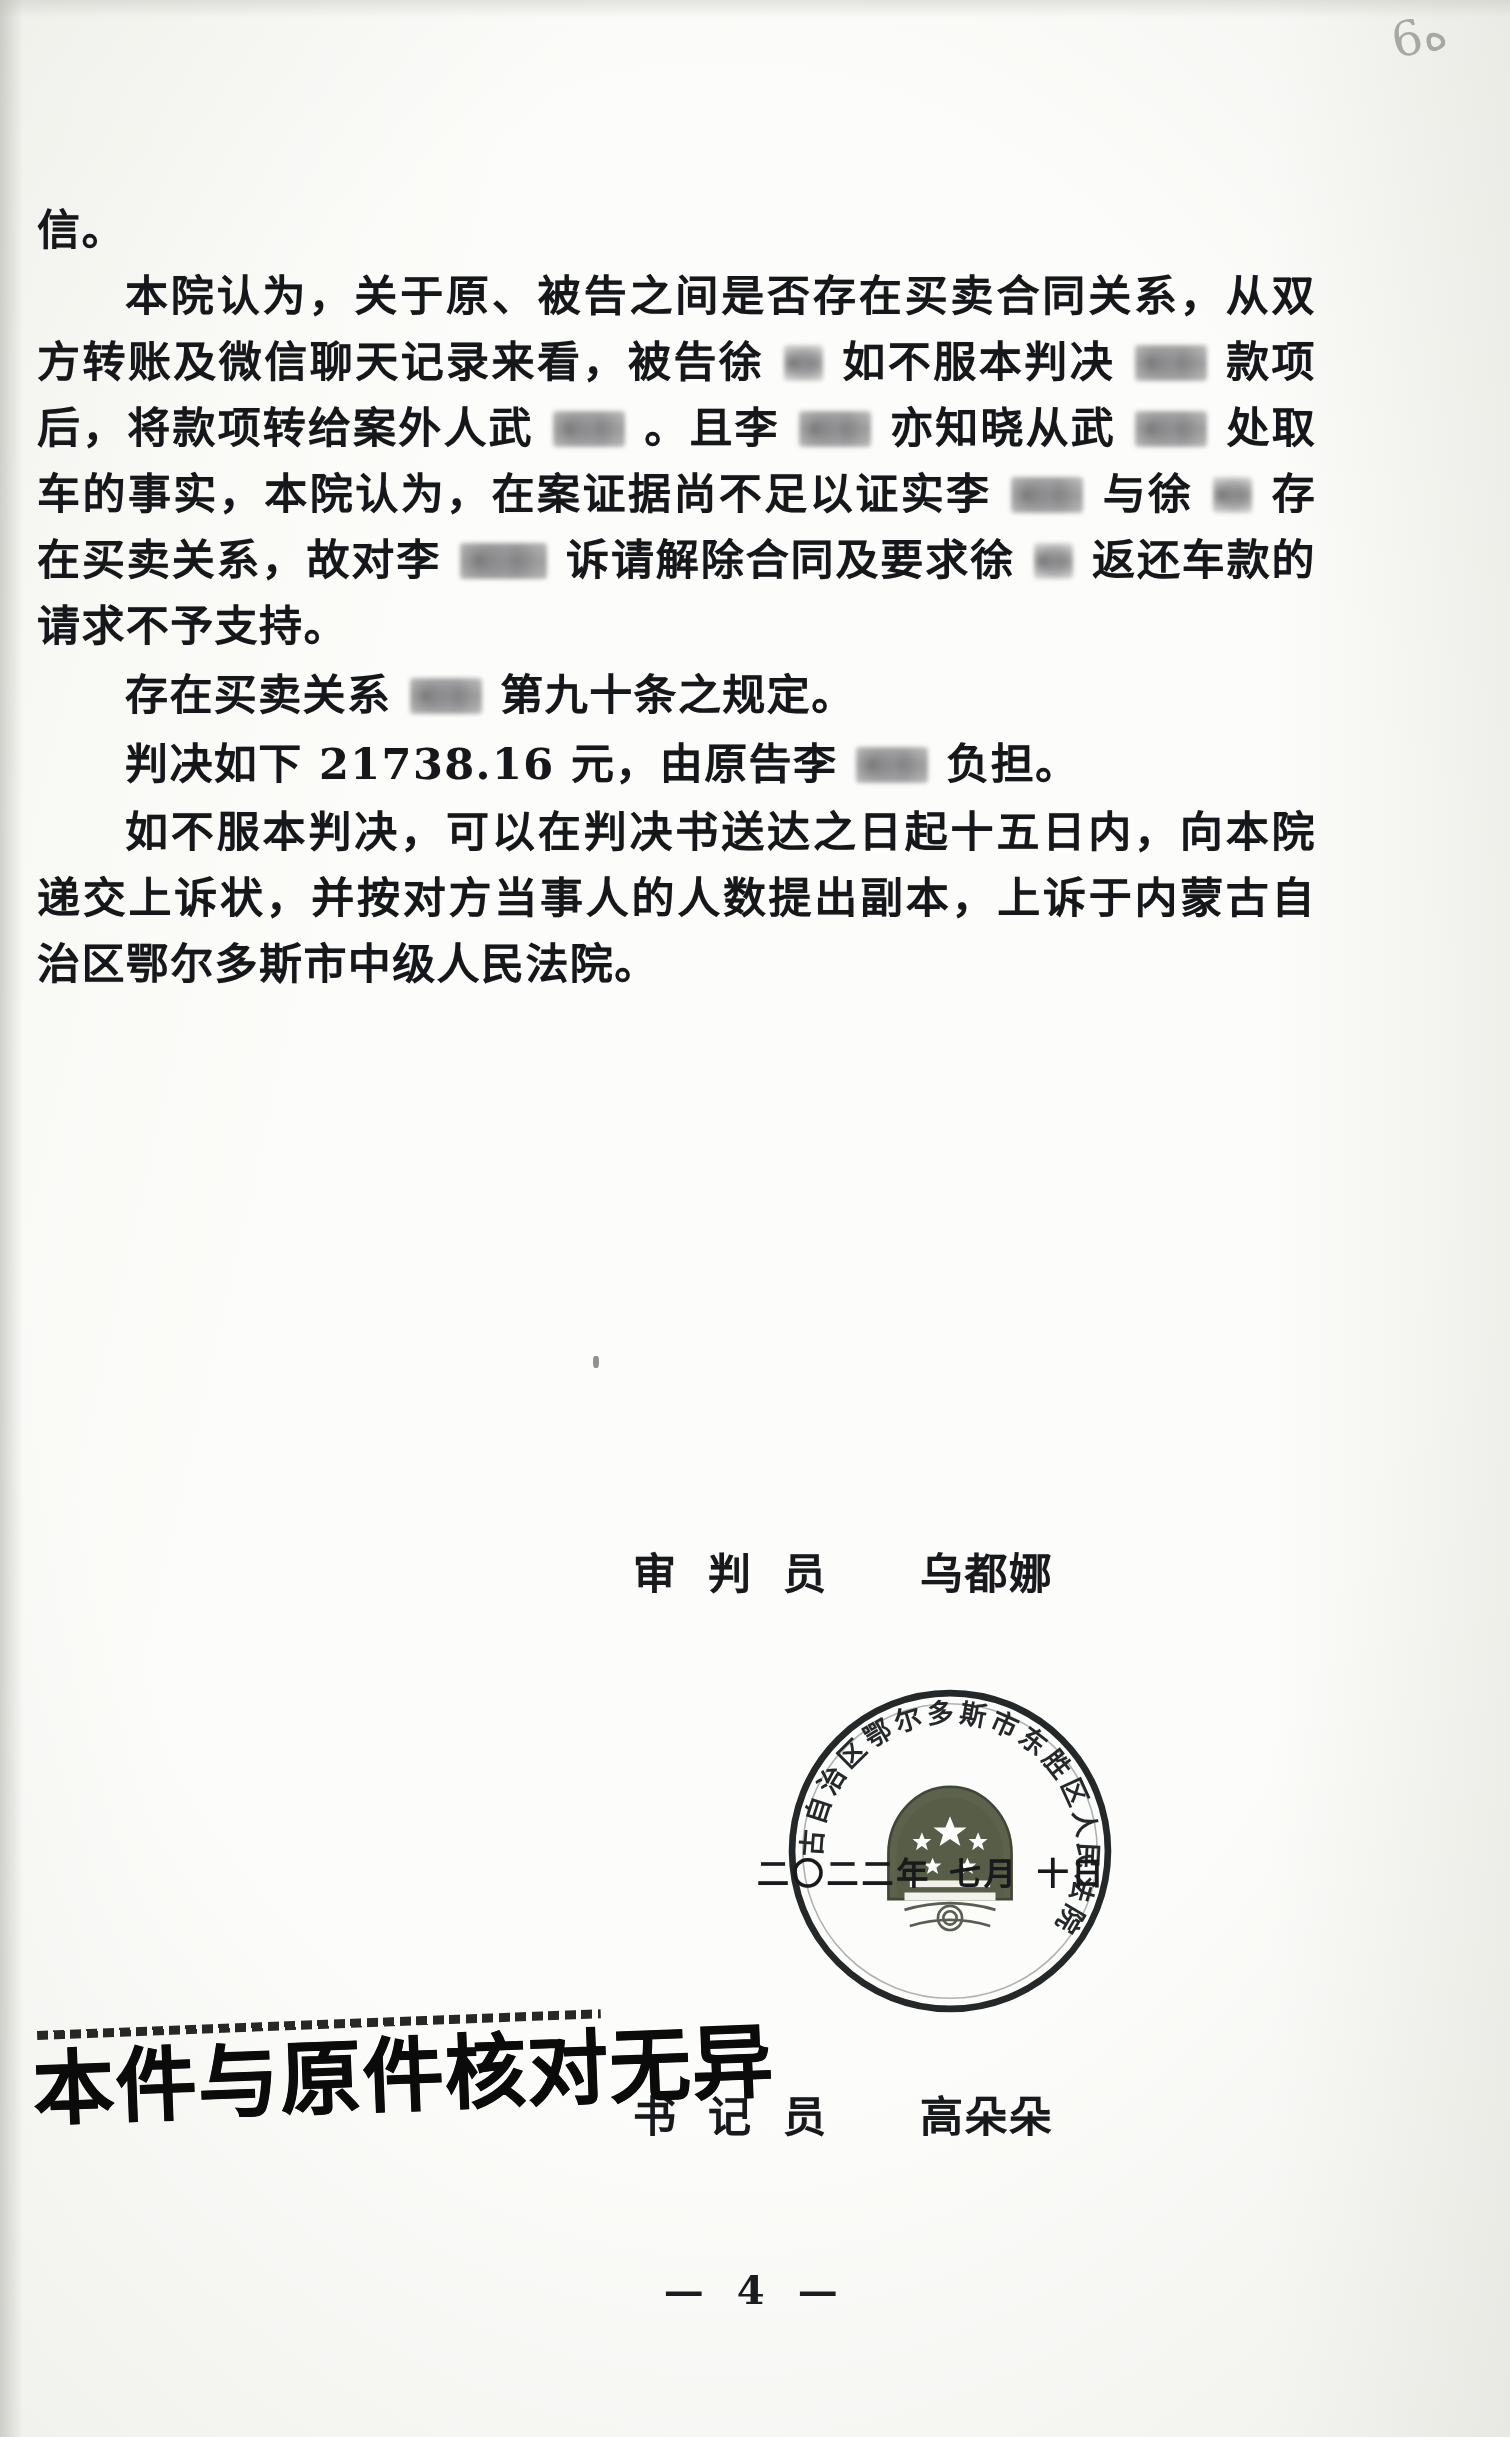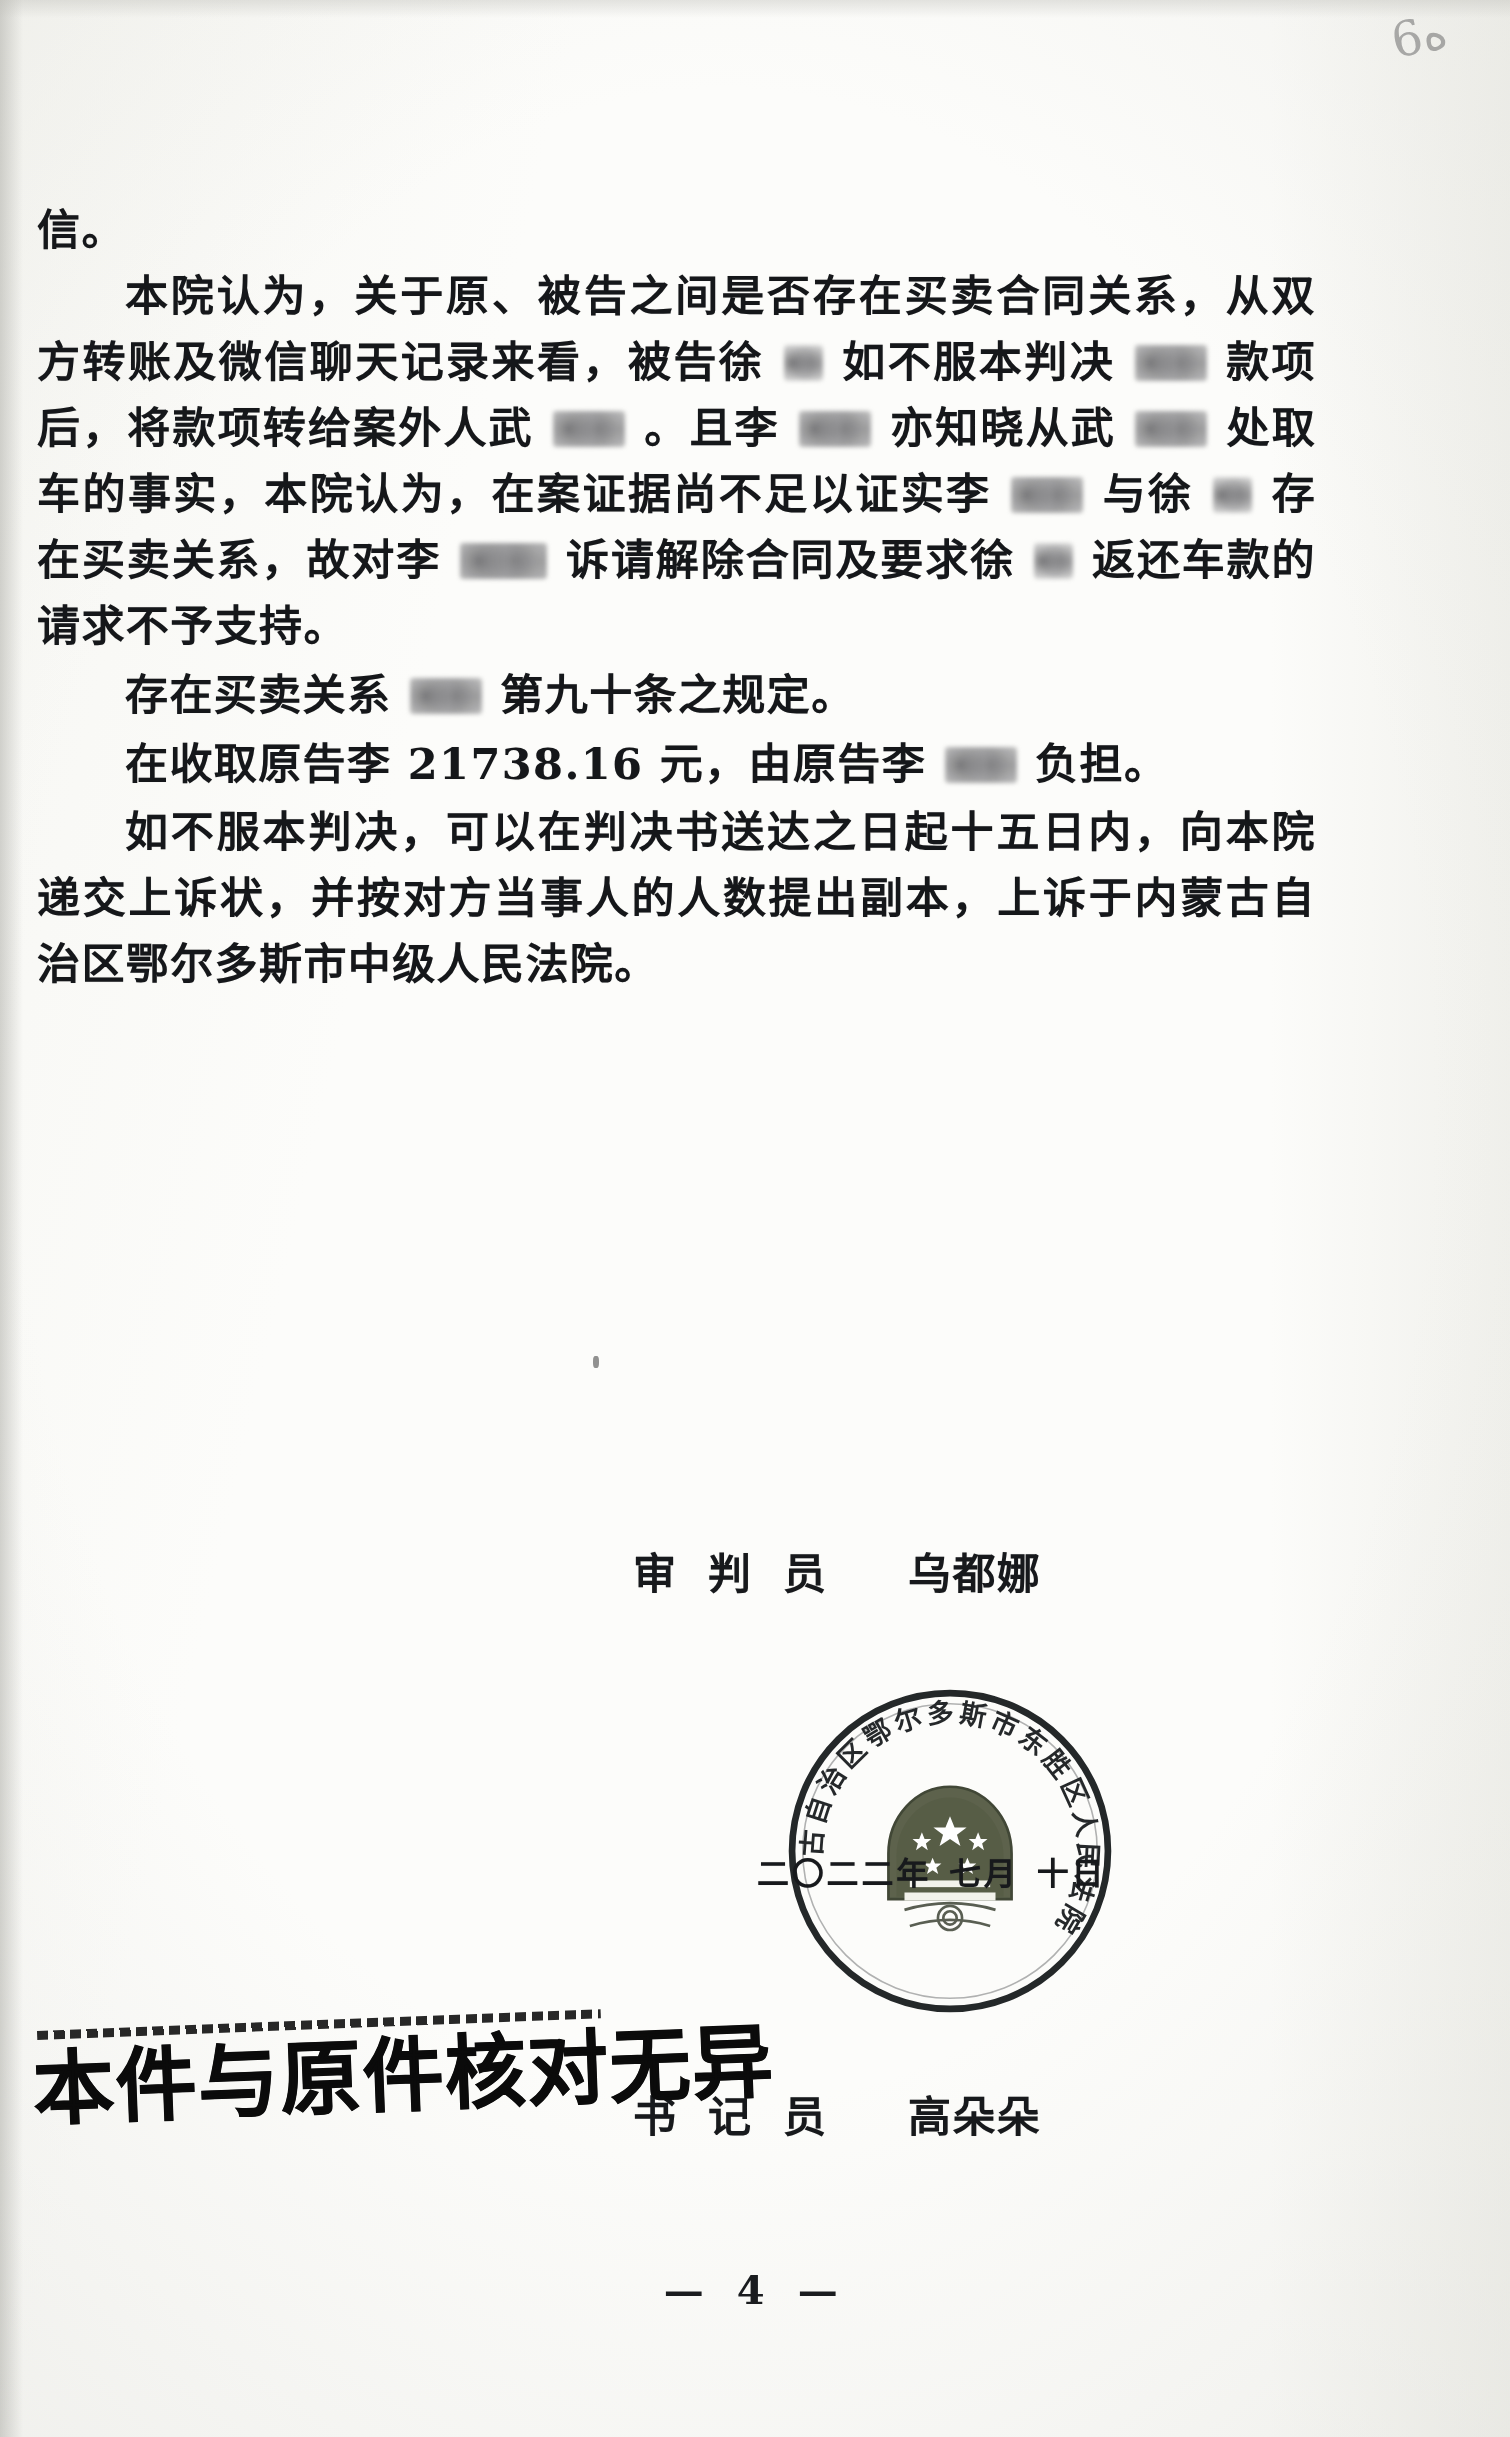--- a/index.html
+++ b/index.html
@@ -91,20 +91,21 @@
   }
   .sig-row {
     display: flex;
     align-items: center;
     font-size: 43px;
     line-height: 66px;
     color: #17191c;
     font-weight: 600;
     font-family: "DejaVu Serif", "Liberation Serif", serif;
     text-shadow: 0 0 0.7px rgba(25,25,25,0.30);
+    gap: 12px;
   }
   .sig-title {
     letter-spacing: 32px;
     white-space: nowrap;
   }
   .sig-name {
     margin-left: 50px;
     letter-spacing: 1.4px;
     white-space: nowrap;
   }
@@ -262,21 +263,21 @@
     </p>
 
 
     <p class="para indent">
       <span>存在买卖关系</span>
       <span class="redact w2"></span>
       <span>第九十条之规定。</span>
     </p>
 
     <p class="para indent">
-      <span>在收取原告李</span>
+      <span>判决如下</span>
       <span>21738.16</span>
       <span>元，由原告李</span>
       <span class="redact w2"></span>
       <span>负担。</span>
     </p>
 
     <p class="para indent">
       <span>如不服本判决，可以在判决书送达之日起十五日内，向本院递交上诉状，并按对方当事人的人数提出副本，上诉于内蒙古自治区鄂尔多斯市中级人民法院。</span>
     </p>
 

